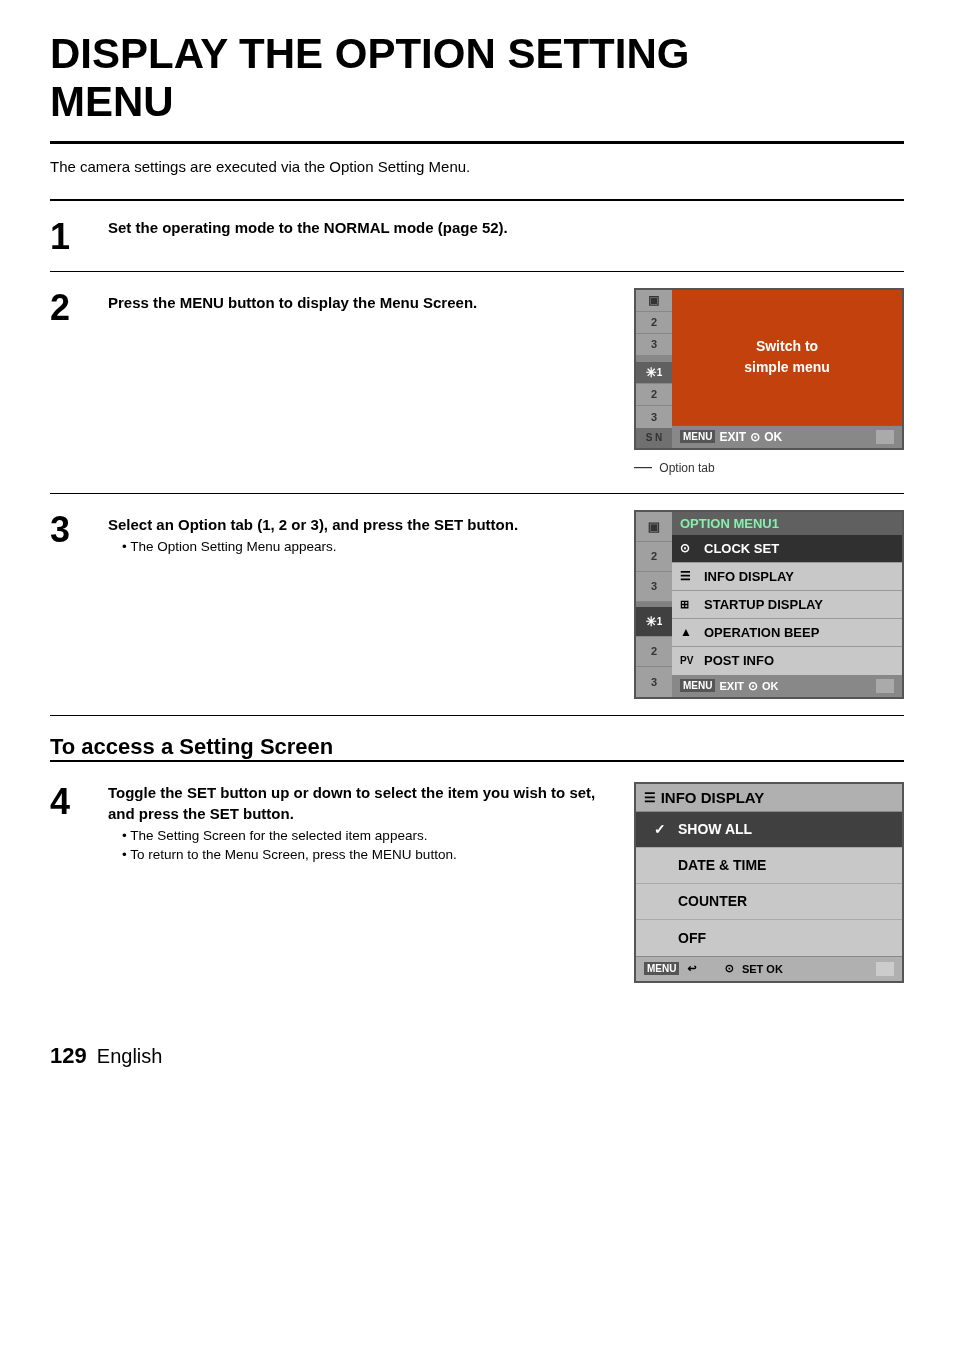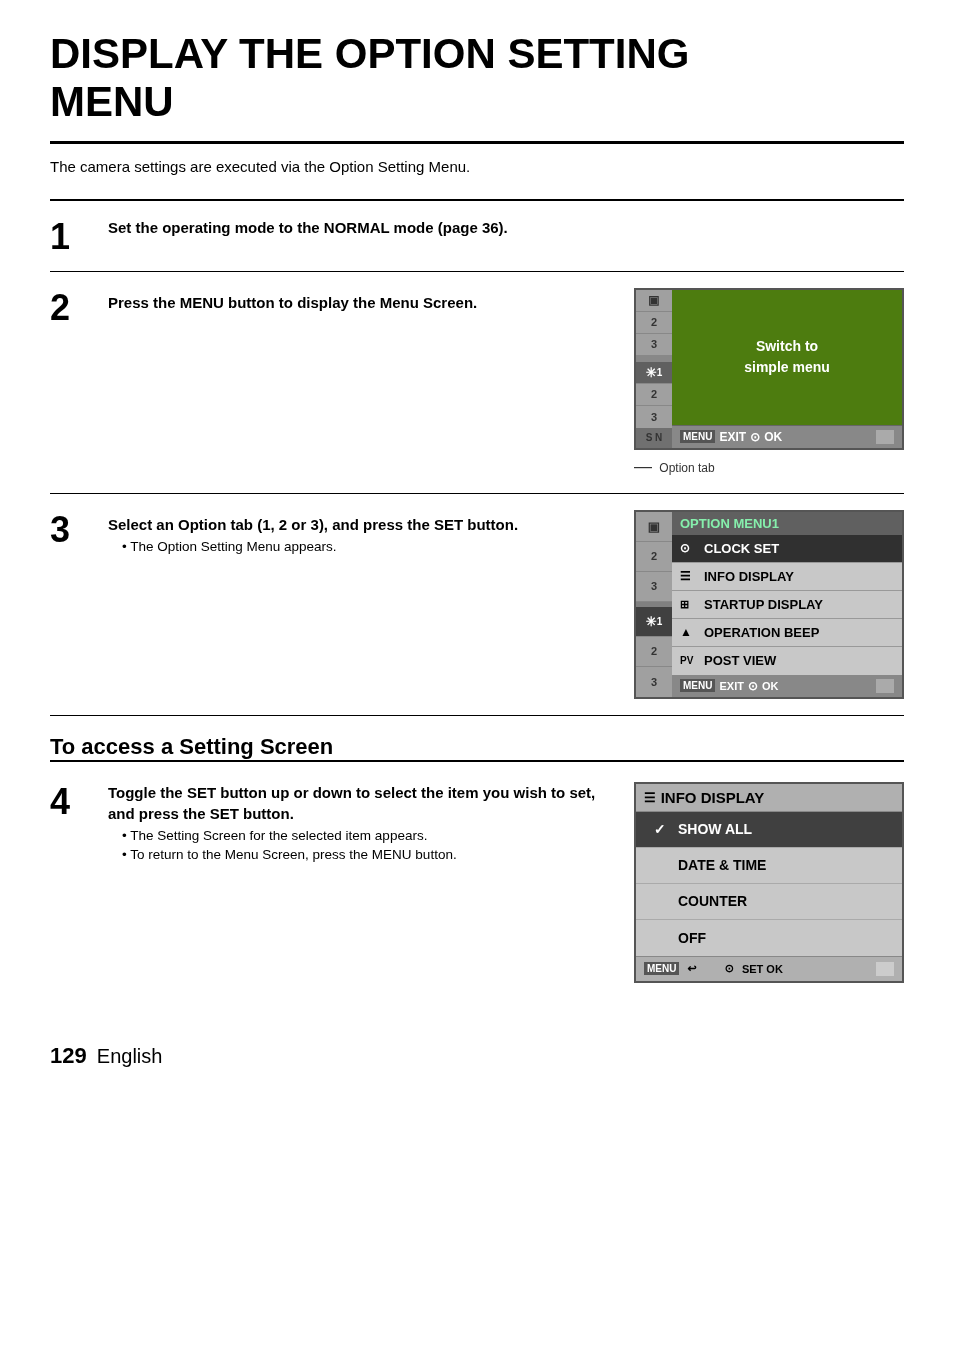--- a/index.html
+++ b/index.html
@@ -97,21 +97,21 @@
       flex-direction: column;
       background: #b0b0b0;
     }
 
     .cam-content-area {
       flex: 1;
       display: flex;
       align-items: center;
       justify-content: center;
       height: 110px;
-      background: #4d7c0f;
+      background: #c2410c;
       color: #fff;
       font-weight: 700;
       font-size: 14px;
       text-align: center;
       line-height: 1.5;
     }
 
     .cam-footer {
       background: #888;
       color: #fff;
@@ -293,21 +293,21 @@
   <div style="font-size: 42px; font-weight: 900; line-height: 1.15;">MENU</div>
 </div>
 
 <div style="font-size: 15px; margin: 14px 0 0 0; padding-bottom: 24px; border-bottom: 2px solid #000;">
   <span>The camera settings are executed via the Option Setting Menu.</span>
 </div>
 
 <div class="step-row">
   <div class="step-num">1</div>
   <div class="step-content">
-    <div class="step-text">Set the operating mode to the NORMAL mode (page 36).</div>
+    <div class="step-text">Set the operating mode to the NORMAL mode (page 52).</div>
   </div>
 </div>
 
 <div class="step-row" style="border-bottom: none; align-items: flex-start;">
   <div class="step-num">2</div>
   <div class="step-content" style="padding-top: 4px;">
     <div class="step-text">Press the MENU button to display the Menu Screen.</div>
   </div>
   <div class="step-image" style="margin-left: auto;">
     <div class="camera-menu">
@@ -378,21 +378,21 @@
           <div class="opt-row">
             <span class="opt-row-icon" style="font-size:11px;">⊞</span>
             <span>STARTUP DISPLAY</span>
           </div>
           <div class="opt-row">
             <span class="opt-row-icon">▲</span>
             <span>OPERATION BEEP</span>
           </div>
           <div class="opt-row" style="border-bottom:none;">
             <span class="opt-row-icon" style="font-size:10px; font-weight:900;">PV</span>
-            <span>POST VIEW</span>
+            <span>POST INFO</span>
           </div>
           <div class="opt-footer">
             <span style="background:#555; color:#fff; padding:1px 3px; font-size:10px; font-weight:900;">MENU</span>
             <span>EXIT</span>
             <span style="font-size:12px;">⊙</span>
             <span>OK</span>
             <span style="margin-left:auto; width:18px; height:14px; background:#aaa; display:inline-block;"></span>
           </div>
         </div>
       </div>

